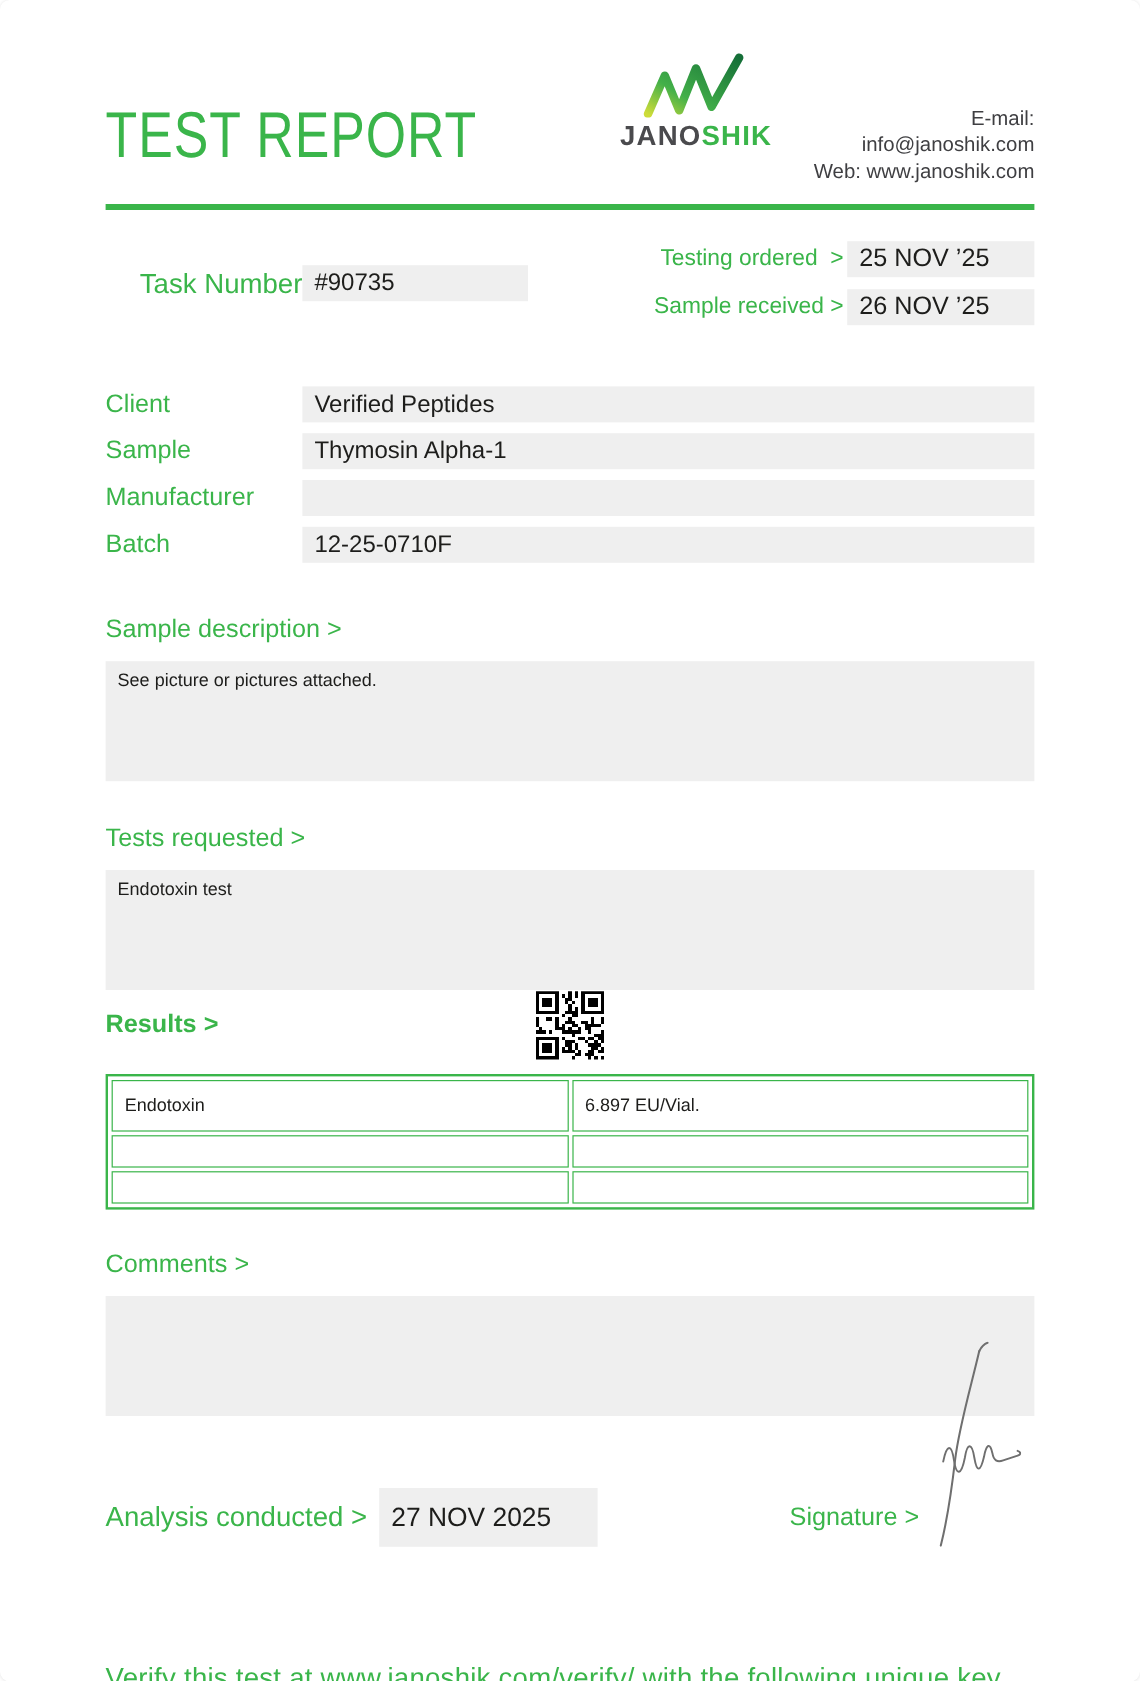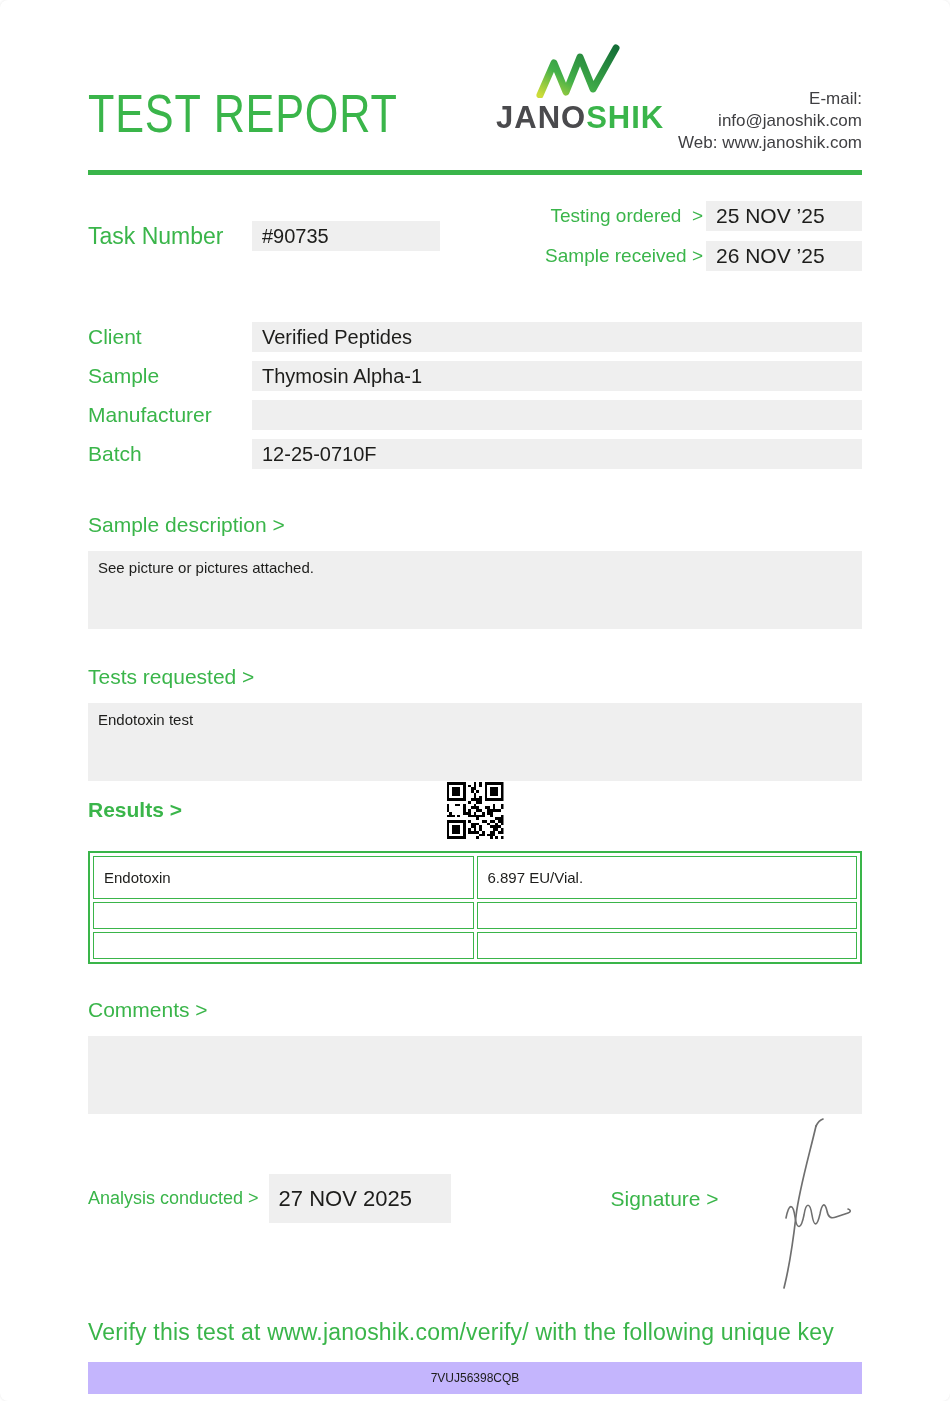--- a/index.html
+++ b/index.html
@@ -11,30 +11,30 @@
     padding:44px 88px 0 88px; overflow:hidden;
   }
   
   .header { display:flex; align-items:flex-start; }
   .title {
     color:var(--green); font-size:54px; font-weight:400; letter-spacing:1px;
     transform:scaleX(.80); transform-origin:left center; margin-top:38px; white-space:nowrap;
   }
   .logo { width:180px; margin-left:18px; text-align:center; }
   .logo-icon { display:block; margin:0 auto; }
-  .logo-text { font-size:31px; font-weight:bold; letter-spacing:1px; margin-top:2px; }
+  .logo-text { font-size:23px; font-weight:bold; letter-spacing:1px; margin-top:2px; }
   .logo-text .dark { color:#4a4a4d; }
   .logo-text .grn  { color:var(--green); }
   .contact { margin-left:auto; margin-top:44px; text-align:right; font-size:17px; line-height:22px; color:#3f3f42; }
   .rule { height:5px; background:var(--green); margin-top:16px; }
 
   
   .meta { display:flex; margin-top:26px; }
   .meta-left { display:flex; align-items:center; }
-  .label-green { color:var(--green); }
+  .label-green { color:var(--green);text-align:right; }
   .task-label { font-size:23px; width:164px; }
   .field {
     background:#efefef; height:30px; display:flex; align-items:center;
     font-size:20px; padding:0 10px; color:#1d1d1b;
   }
   .task-field { width:188px; }
   .meta-right { margin-left:auto; display:flex; flex-direction:column; gap:10px; }
   .meta-date-row { display:flex; align-items:center; justify-content:flex-end; }
   .date-label { font-size:19px; text-align:right; margin-right:3px; white-space:pre; }
   .date-field { width:156px; font-size:21px; }
@@ -42,36 +42,36 @@
   
   .details { margin-top:51px; }
   .detail-row { display:flex; align-items:center; margin-bottom:9px; }
   .detail-label { width:164px; font-size:21px; color:var(--green); }
   .detail-value { flex:1; }
 
   
   .section-head { color:var(--green); font-size:21px; }
   .head-desc { margin-top:44px; }
   .box {
-    background:#efefef; height:78px; margin-top:14px;
+    background:#efefef; height:100px; margin-top:14px;
     font-size:15px; padding:8px 10px; color:#1d1d1b;
   }
   .head-tests { margin-top:36px; }
 
   
   .results-head { position:relative; height:58px; display:flex; align-items:center;font-weight:bold; }
   .qr { position:absolute; left:50%; transform:translateX(-50%); top:1px; width:57px; height:57px; }
   .results-table { width:100%; margin-top:12px; border:2px solid var(--green); border-collapse:separate; border-spacing:3px; }
   .results-table td { border:1.5px solid var(--green); height:27px; font-size:15px; padding:12px 10px; width:50%; }
 
   .head-comments { margin-top:34px; }
 
   
   .footer-row { display:flex; align-items:center; margin-top:68px; height:33px; }
-  .analysis-label { font-size:18px; }
+  .analysis-label { font-size:23px; }
   .analysis-field { width:182px; font-size:22px; margin-left:10px; height:49px; }
   .signature-label { font-size:21px; margin-left:160px; }
   .signature-svg { position:absolute; left:756px; top:1118px; }
 
   .verify-text { margin-top:104px; color:var(--green); font-size:23px; white-space:nowrap; letter-spacing:.2px; }
   .key-field { margin-top:16px; height:32px; background:#c4b5fd; display:flex; align-items:center; justify-content:center; font-size:12px; }
 
   :root { --green:#3ab54a; }
 </style>
 </head>

